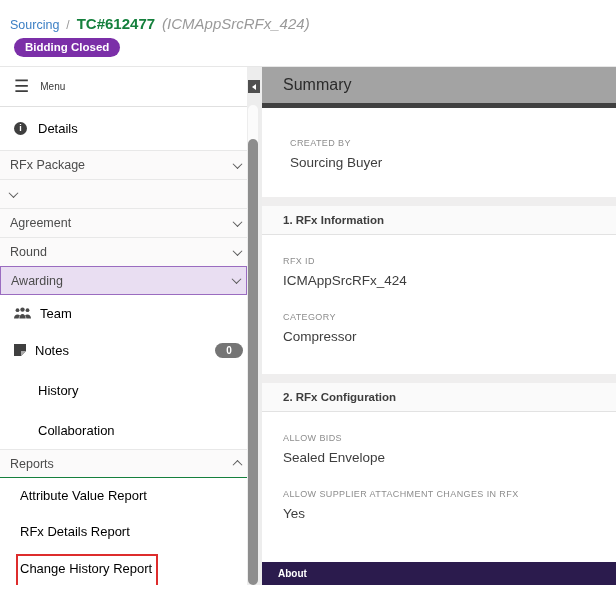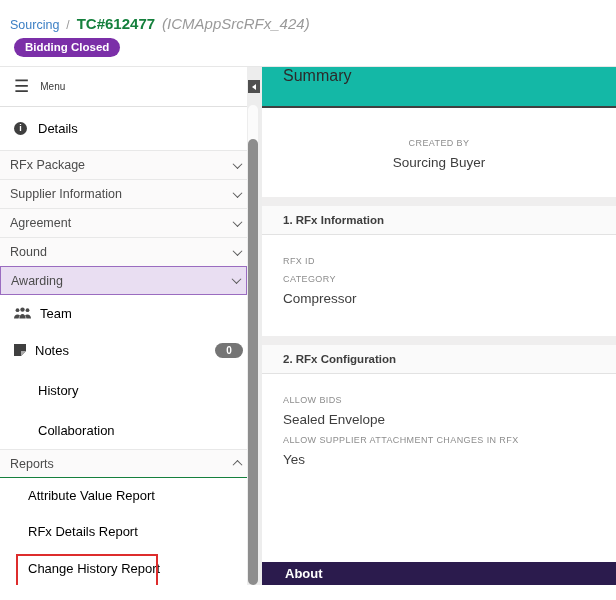--- a/index.html
+++ b/index.html
@@ -23,21 +23,21 @@
   
   .sidebar { width: 247px; flex-shrink: 0; background: #fff; position: relative; overflow: hidden; }
   .side-header { height: 40px; border-bottom: 1px solid #e0e0e0; display: flex; align-items: center;
     padding-left: 14px; cursor: pointer; }
   .hamburger { font-size: 17px; color: #3d3d3d; margin-right: 11px; line-height: 1; }
   .side-header-label { font-size: 10px; color: #3a3a3a; }
 
   .row-link { display: flex; align-items: center; padding-left: 14px; cursor: pointer; background: #fff; }
   .row-link .lbl { color: #000000; font-size: 13px; }
   .ind1 { padding-left: 38px; }
-  .ind2 { padding-left: 28px; text-align: center; }
+  .ind2 { padding-left: 20px; text-align: center; }
 
   .info-icon { width: 13px; height: 13px; border-radius: 50%; background: #3f3f3f; color: #fff;
     font-size: 9px; font-weight: bold; display: flex; align-items: center; justify-content: center;
     margin-right: 11px; line-height: 1; }
   .mini-icon { margin-right: 9px; display: inline-flex; }
 
   .acc { height: 29px; background: #fbfafa; border-top: 1px solid #e8e8e8; display: flex;
     align-items: center; justify-content: space-between; padding: 0 6px 0 10px;
     font-size: 12.5px; color: #4c4c4c; cursor: pointer; gap: 40px; }
   .acc.last { border-bottom: 1px solid #15803d; }
@@ -59,33 +59,33 @@
     background: #4f4f4f; display: flex; align-items: center; justify-content: center; cursor: pointer; }
   .tri-left { width: 0; height: 0; border-top: 3px solid transparent; border-bottom: 3px solid transparent;
     border-right: 4px solid #fff; }
   .scroll-track { position: absolute; top: 38px; bottom: 0; left: 1px; width: 10px;
     background: #fbfbfb; border-radius: 6px; }
   .scroll-thumb { position: absolute; top: 72px; left: 1px; width: 10px; height: 446px;
     background: #8d8d8d; border-radius: 6px; cursor: grab; }
 
   
   .main { flex: 1; background: #fff; display: flex; flex-direction: column; overflow: hidden; }
-  .main-header { height: 41px; flex-shrink: 0; background: #14b8a6; border-bottom: 2px solid #404040;
-    display: flex; align-items: flex-start; padding-left: 21px; font-size: 16px; color: #2b2b2b; }
+  .main-header { height: 41px; flex-shrink: 0; background: #a3a3a3; border-bottom: 5px solid #404040;
+    display: flex; align-items: center; padding-left: 21px; font-size: 16px; color: #2b2b2b; }
   .gap { height: 9px; background: #efeeee; flex-shrink: 0; }
-  .card { background: #fff; padding: 30px 28px 27px; flex-shrink: 0; text-align: center; }
+  .card { background: #fff; padding: 30px 28px 27px; flex-shrink: 0; }
   .field-label { font-size: 9px; color: #8d8d8d; letter-spacing: 0.4px; margin-bottom: 7px; }
   .field-value { font-size: 13.5px; color: #3e3e3e; }
-  .field + .field { margin-top: 8px; }
+  .field + .field { margin-top: 24px; }
   .section-header { height: 29px; flex-shrink: 0; background: #fafafa; border-bottom: 1px solid #e2e2e2;
     display: flex; align-items: center; padding-left: 21px; font-size: 11.5px; font-weight: 600;
     color: #3d3d3d; }
   .section-body { background: #fff; padding: 21px 21px 30px; flex-shrink: 0; }
   .about-bar { margin-top: auto; height: 23px; flex-shrink: 0; background: #2b1b4d; color: #fff;
-    font-size: 13px; font-weight: bold; display: flex; align-items: center; padding-left: 23px;
+    font-size: 10px; font-weight: bold; display: flex; align-items: center; padding-left: 16px;
     cursor: pointer; }
 </style>
 </head>
 <body>
 
 <div class="top-bar">
   <div class="crumbs">
     <a class="crumb-root">Sourcing</a>
     <span class="crumb-sep">/</span>
     <span class="crumb-ticket">TC#612477</span>
@@ -106,21 +106,20 @@
     <div class="row-link" style="height:43px;">
       <span class="info-icon">i</span>
       <span class="lbl">Details</span>
     </div>
 
     <div class="acc">
       <span>RFx Package</span>
       <span class="chev down"></span>
     </div>
     <div class="acc">
-      <span>Supplier Information</span>
       <span class="chev down"></span>
     </div>
     <div class="acc">
       <span>Agreement</span>
       <span class="chev down"></span>
     </div>
     <div class="acc">
       <span>Round</span>
       <span class="chev down"></span>
     </div>
@@ -202,20 +201,21 @@
     </div>
 
     <div class="gap"></div>
 
     <div class="section-header">
       <span>1. RFx Information</span>
     </div>
     <div class="section-body">
       <div class="field">
         <div class="field-label">RFX ID</div>
+        <div class="field-value">ICMAppSrcRFx_424</div>
       </div>
       <div class="field">
         <div class="field-label">CATEGORY</div>
         <div class="field-value">Compressor</div>
       </div>
     </div>
 
     <div class="gap"></div>
 
     <div class="section-header">

